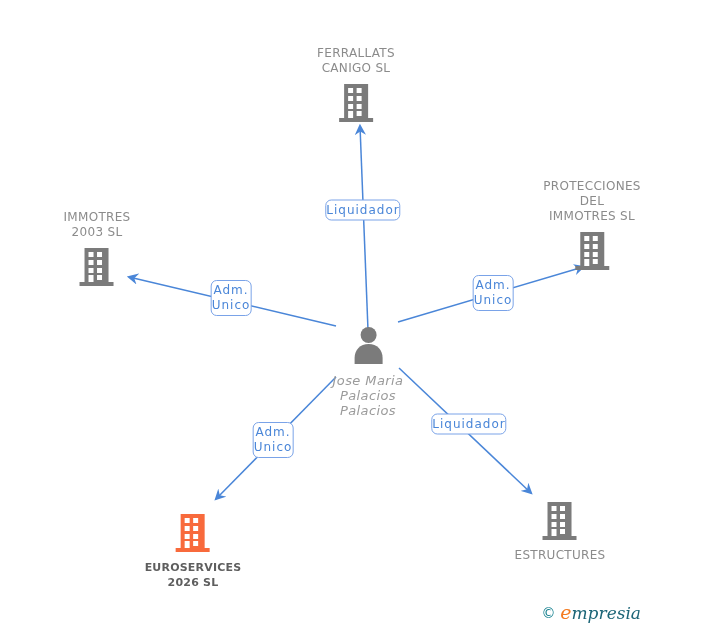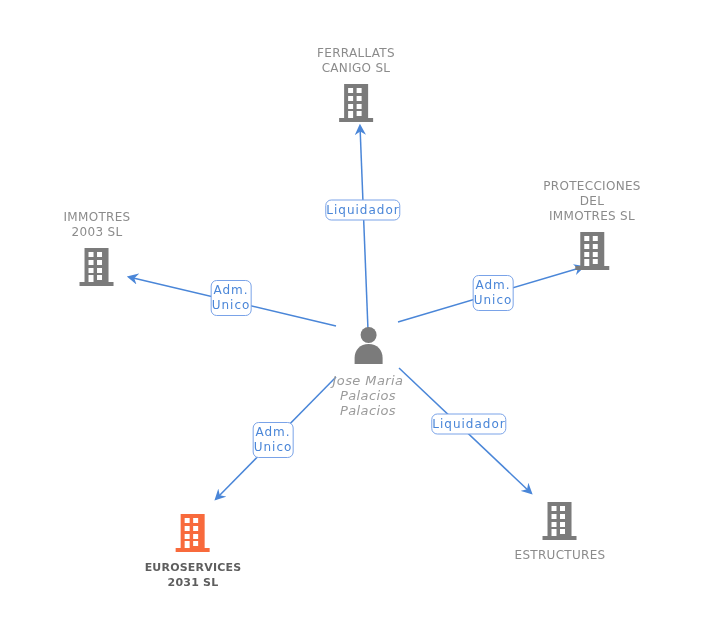--- a/index.html
+++ b/index.html
@@ -162,21 +162,21 @@
             <rect x="18.5" y="14" width="5" height="5"></rect>
             <rect x="10" y="22" width="5" height="5"></rect>
             <rect x="18.5" y="22" width="5" height="5"></rect>
             <rect x="10" y="29" width="5" height="7"></rect>
             <rect x="18.5" y="29" width="5" height="5"></rect>
           </g>
         </svg>
     </span>
     <div class="nlabel">
       <div>EUROSERVICES</div>
-      <div>2031 SL</div>
+      <div>2026 SL</div>
     </div>
   </div>
 
   <div class="node icon-first" style="left:560px;top:500px;text-align:right;">
     <span class="icon gray">
       <svg width="36" height="40" viewBox="0 0 36 40">
           <rect x="1" y="36" width="34" height="4" fill="currentColor"></rect>
           <rect x="6" y="2" width="24" height="34" fill="currentColor"></rect>
           <g fill="#fff">
             <rect x="10" y="6" width="5" height="5"></rect>
@@ -207,14 +207,18 @@
     <div>Unico</div>
   </div>
   <div class="edge-label" style="left:273px;top:440px;">
     <div>Adm.</div>
     <div>Unico</div>
   </div>
   <div class="edge-label" style="left:469px;top:424px;">
     <span>Liquidador</span>
   </div>
 
+  <div class="watermark">
+    <span class="copy">©</span>
+    <span class="brand"><span class="e">e</span><span>mpresia</span></span>
+  </div>
 
 </div>
 
 </body></html>

